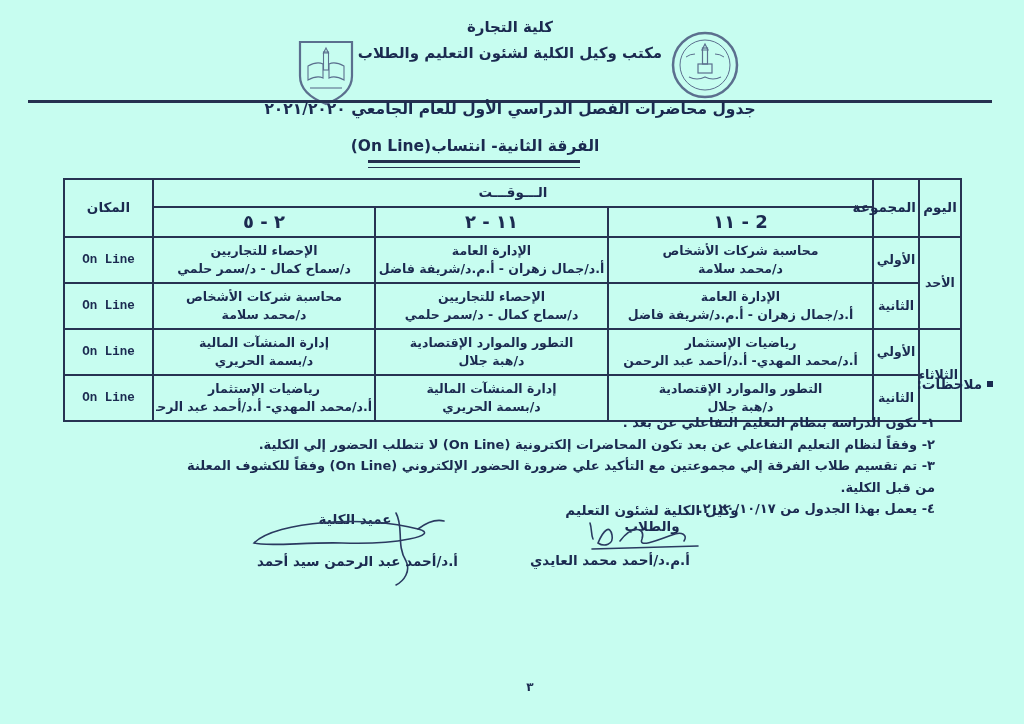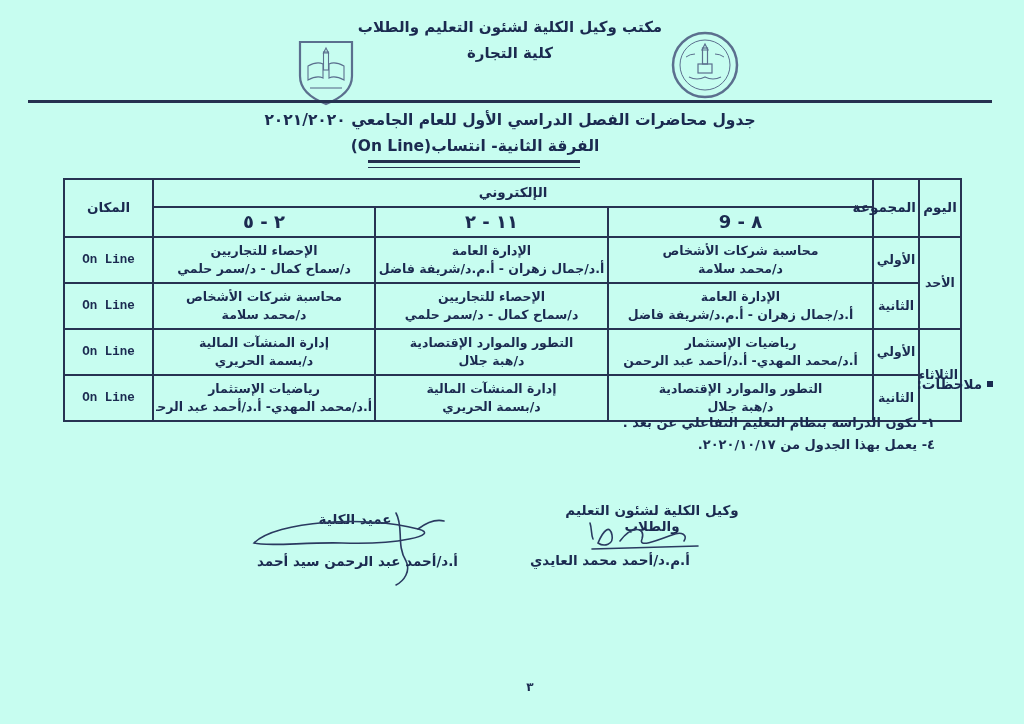--- a/index.html
+++ b/index.html
@@ -10,21 +10,21 @@
     direction:rtl;
   }
   .abs{position:absolute;}
   
   .hdr-center{left:330px;top:14px;width:360px;text-align:center;
     font-size:15px;line-height:1.75;}
   .divider{left:28px;top:100px;width:964px;height:0;
     border-top:3px solid #253150;}
   .logo svg{display:block;}
   
-  .title1{left:70px;top:111px;width:880px;text-align:center;font-size:15.5px;}
+  .title1{left:70px;top:100px;width:880px;text-align:center;font-size:15.5px;}
   .title2{left:60px;top:137px;width:830px;text-align:center;font-size:15.5px;}
   .title-underline{left:368px;top:160px;width:212px;height:4px;
     border-top:3px solid #233050;border-bottom:1px solid #233050;}
   
   .sched-wrap{left:65px;top:178px;width:897px;}
   table.sched{width:100%;border-collapse:collapse;table-layout:fixed;
     direction:rtl;}
   table.sched th,table.sched td{
     border:2px solid #273352;text-align:center;vertical-align:middle;
     font-weight:bold;font-size:12.5px;line-height:1.45;padding:1px 2px;
@@ -48,22 +48,22 @@
   .sig-ink path{fill:none;stroke:#2a3a60;stroke-width:1.6;
     stroke-linecap:round;}
   
   .page-num{left:500px;top:680px;width:60px;text-align:center;font-size:12px;}
   .seal path,.seal circle,.seal rect,.seal line{stroke:#5b6f8e;fill:none;}
 </style>
 </head>
 <body>
 
 <div class="abs hdr-center">
+  <div>كلية التجارة</div>
   <div>مكتب وكيل الكلية لشئون التعليم والطلاب</div>
-  <div>كلية التجارة</div>
 </div>
 
 <div class="abs logo" style="left:664px;top:30px">
   <svg class="seal" width="82" height="70" viewBox="0 0 82 70">
     <circle cx="41" cy="35" r="32" stroke-width="2.5"></circle>
     <circle cx="41" cy="35" r="25" stroke-width="1"></circle>
     <path d="M41 14 l-3 6 h6 z" stroke-width="1.2"></path>
     <rect x="38.5" y="18" width="5" height="16" stroke-width="1.2"></rect>
     <rect x="34" y="34" width="14" height="9" stroke-width="1.2"></rect>
     <path d="M25 47 q8 4 16 0 q8 4 16 0" stroke-width="1.2"></path>
@@ -95,25 +95,25 @@
         <col style="width:46px">
     <col style="width:265px">
         <col style="width:233px">
         <col style="width:222px">
     <col style="width:89px">
   </colgroup>
   <tbody>
         <tr class="hrow1">
     <th rowspan="2">اليوم</th>
     <th rowspan="2">المجموعة</th>
-    <th colspan="3" class="time-head">الإلكتروني</th>
+    <th colspan="3" class="time-head">الـــوقـــت</th>
     <th rowspan="2">المكان</th>
   </tr>
   <tr class="hrow2">
-    <th>٨ - 9</th>
+    <th>2 - ١١</th>
     <th>١١ - ٢</th>
     <th>٢ - ٥</th>
   </tr>
 
   <tr class="drow">
     <td rowspan="2">الأحد</td>
     <td>الأولي</td>
     <td class="cell-sub">
       <div>محاسبة شركات الأشخاص</div>
       <div>د/محمد سلامة</div>
@@ -182,20 +182,22 @@
   </tr>
 </tbody>
     </table>
 </div>
 
 <div class="abs notes-heading">
   <span class="sq"></span><span>ملاحظات:</span>
 </div>
 <div class="abs notes-list">
   <div>١- تكون الدراسة بنظام التعليم التفاعلي عن بعد .</div>
+  <div>٢- وفقاً لنظام التعليم التفاعلي عن بعد تكون المحاضرات إلكترونية (On Line) لا تتطلب  الحضور إلي الكلية.</div>
+  <div>٣- تم تقسيم طلاب الفرقة إلي مجموعتين مع التأكيد علي ضرورة الحضور الإلكتروني (On Line)  وفقاً للكشوف المعلنة من قبل الكلية.</div>
   <div>٤- يعمل بهذا الجدول من ٢٠٢٠/١٠/١٧.</div>
 </div>
 
 <div class="abs sig-title" style="left:540px;top:502px;width:224px">وكيل الكلية لشئون التعليم والطلاب</div>
 <div class="abs" style="left:580px;top:515px">
   <svg class="sig-ink" width="140" height="42" viewBox="0 0 140 42">
     <path d="M18 28 C24 14 30 10 32 20 C34 30 24 32 18 28 Z"></path>
     <path d="M40 26 C52 10 66 12 62 24 C58 33 76 26 92 20 C102 16 108 20 104 26"></path>
     <path d="M10 8 C12 14 11 20 13 24"></path>
     <path d="M12 34 L118 31"></path>

